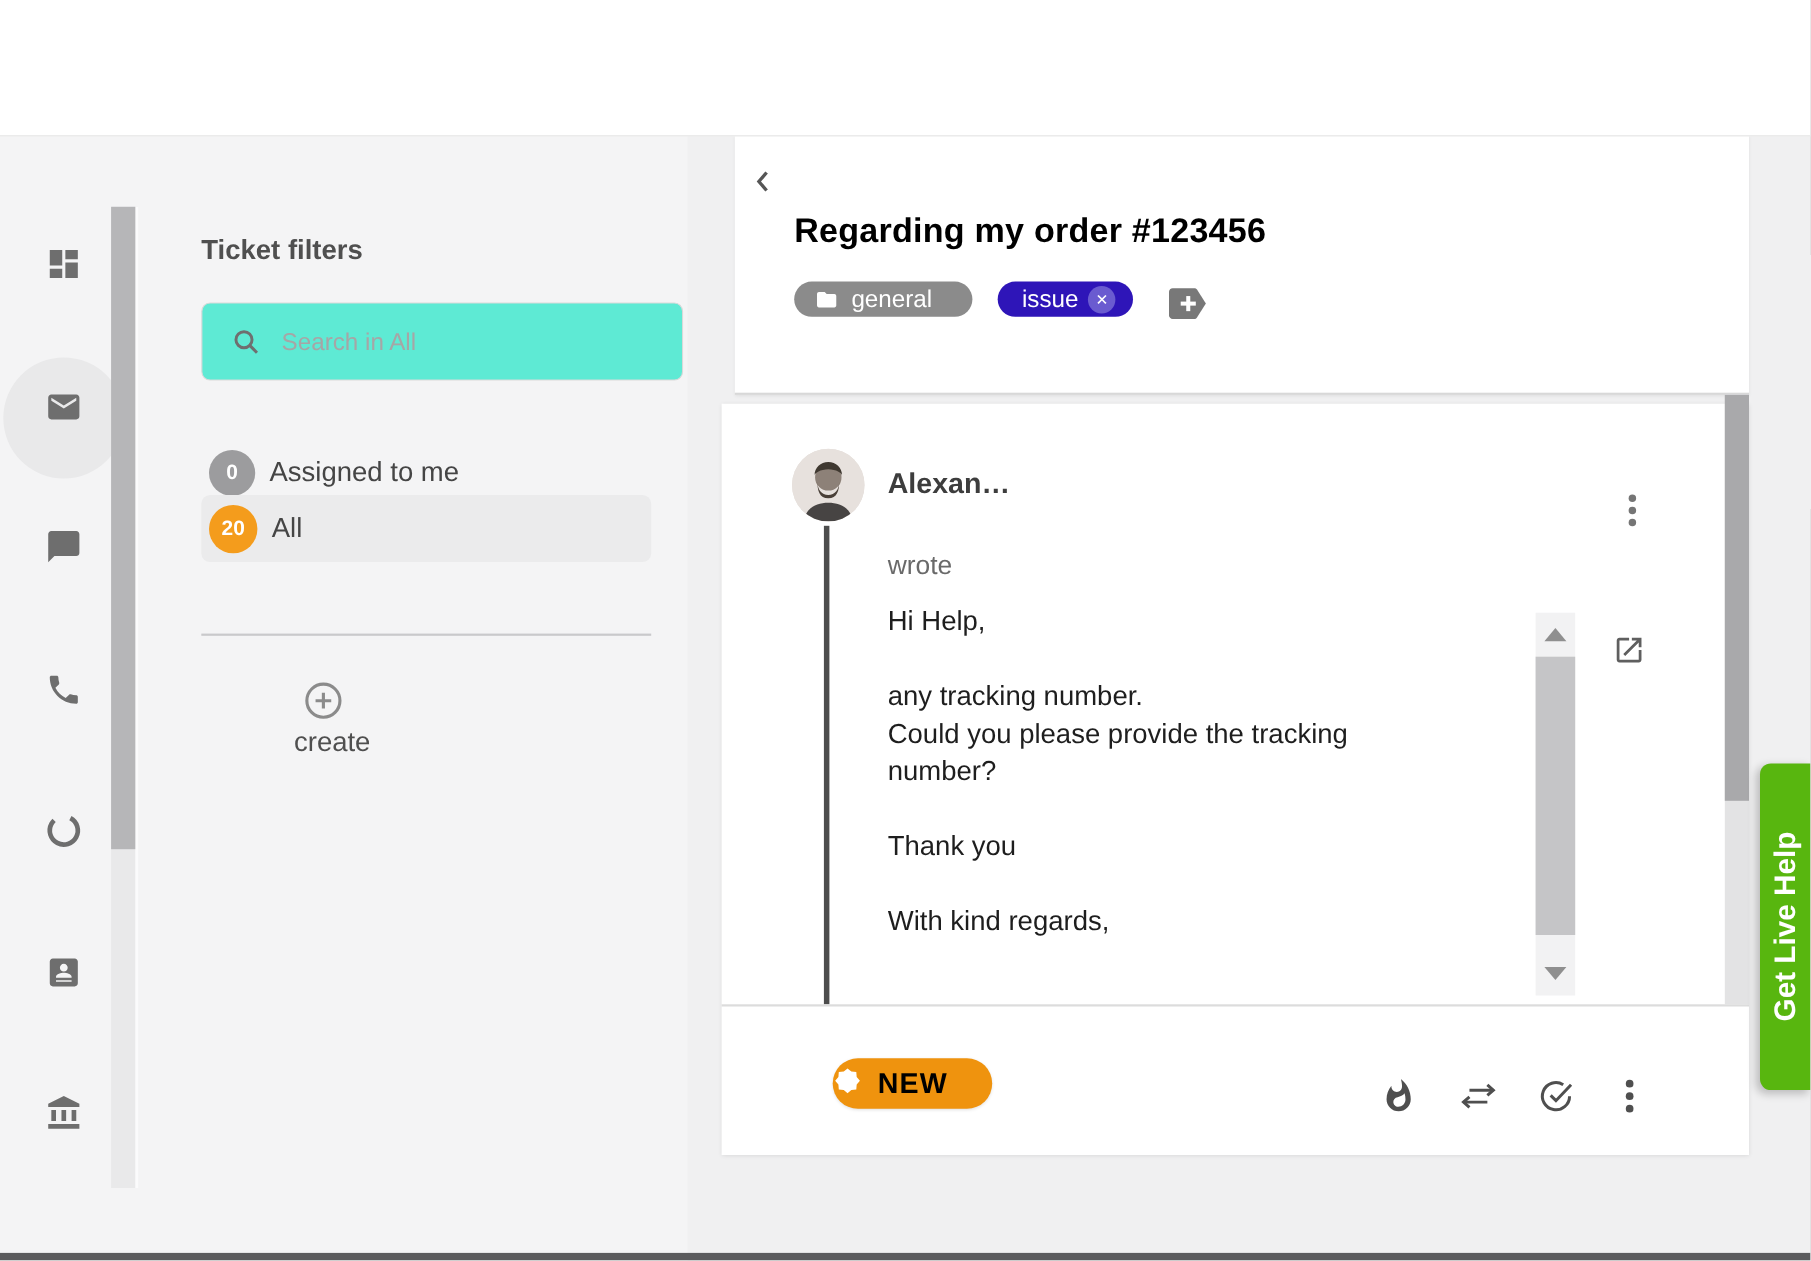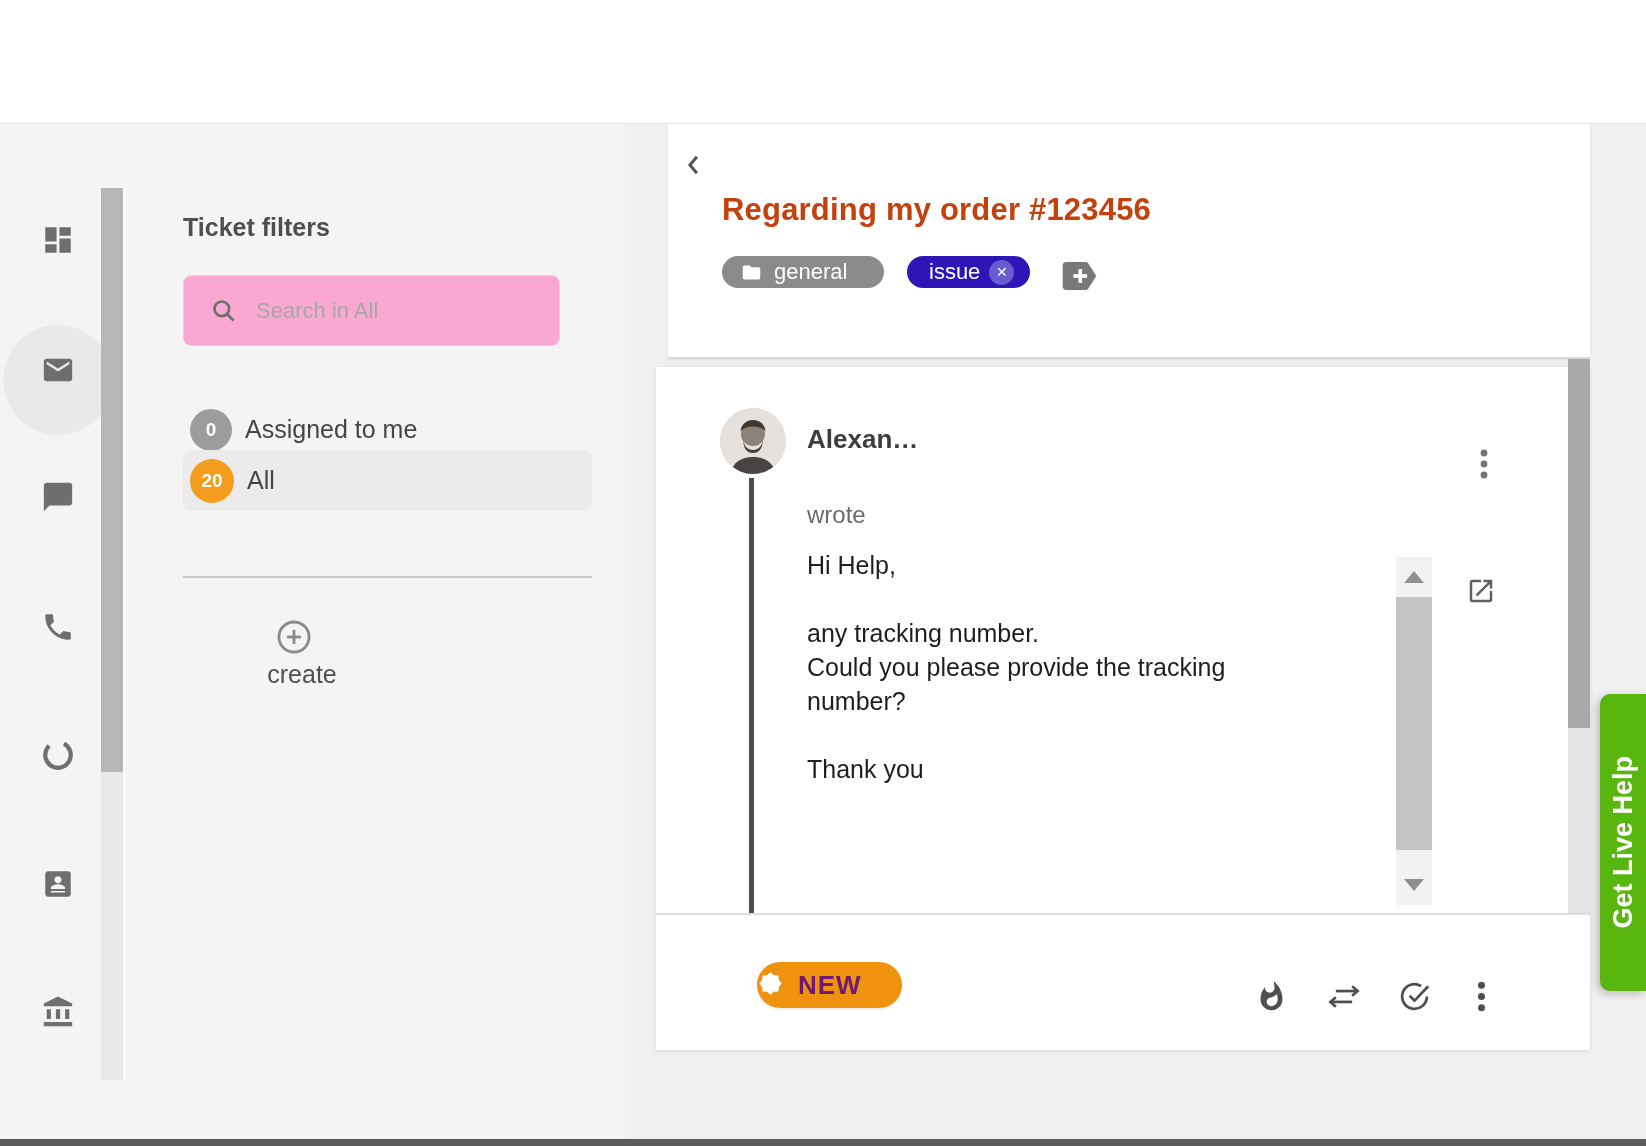--- a/index.html
+++ b/index.html
@@ -26,42 +26,42 @@
 
   
   .left-bg{left:0;top:123px;width:625px;height:1023px;background:#f4f4f5;}
   .nav-icon{left:41px;width:34px;height:34px;color:#6e6e6e;cursor:pointer;z-index:5;}
   .nav-selected-circle{left:3px;top:325px;width:110px;height:110px;border-radius:50%;background:#e9e9ea;z-index:1;}
   .side-scroll-track{left:101px;top:188px;width:22px;height:892px;background:#e9e9ea;border-right:3px solid #fbfbfc;z-index:8;cursor:pointer;}
   .side-scroll-thumb{left:0;top:0;width:22px;height:584px;background:#b6b6b8;}
 
   
   .filters-title{left:183px;top:213px;font-size:25px;font-weight:bold;color:#4f4f4f;}
-  .search-box{left:183px;top:275px;width:377px;height:71px;background:#f9a8d4;border:1px solid #d9d9d9;
+  .search-box{left:183px;top:275px;width:438px;height:71px;background:#5eead4;border:1px solid #d9d9d9;
     border-radius:8px;box-sizing:border-box;display:flex;align-items:center;}
   .search-box svg{margin-left:26px;color:#6f6f6f;flex:0 0 auto;}
   .search-input{border:none;outline:none;background:transparent;font-size:22px;color:#444;
     margin-left:17px;width:300px;font-family:"Liberation Sans",sans-serif;}
   .search-input::placeholder{color:#a6a6a6;}
   .filter-row{left:183px;width:409px;height:61px;border-radius:8px;display:flex;align-items:center;cursor:pointer;}
   .filter-row.sel{background:#ebebec;}
   .badge{width:44px;height:44px;border-radius:50%;color:#fff;font-size:19px;font-weight:bold;
     display:flex;align-items:center;justify-content:center;margin-left:7px;flex:0 0 auto;}
   .badge.gray{background:#9c9c9e;width:42px;height:42px;}
   .badge.orange{background:#f49c1c;}
   .filter-label{font-size:25px;color:#454545;margin-left:13px;}
   .filters-divider{left:183px;top:576px;width:409px;height:2px;background:#c9c9cb;}
   .create-row{left:194px;top:618px;width:200px;height:40px;display:flex;align-items:center;cursor:pointer;flex-direction:column;}
   .create-label{font-size:25px;color:#4f4f4f;margin-left:16px;}
 
   
   .header-card{left:668px;top:123px;width:922px;height:236px;background:#fff;
     border-bottom:2px solid #d8d8d8;box-shadow:0 1px 3px rgba(0,0,0,.07);box-sizing:border-box;}
   .back-btn{left:680px;top:151px;width:30px;height:30px;color:#565656;cursor:pointer;}
-  .ticket-title{left:722px;top:192px;font-size:31px;font-weight:bold;color:#c2410c;letter-spacing:.2px;}
+  .ticket-title{left:722px;top:192px;font-size:31px;font-weight:bold;color:#000000;letter-spacing:.2px;}
   .tag{top:256px;height:32px;border-radius:21px;display:flex;align-items:center;color:#fff;
     font-size:22px;cursor:pointer;}
   .tag-general{left:722px;width:162px;background:#8b8b8b;}
   .tag-general svg{margin-left:19px;}
   .tag-general .tag-text{margin-left:12px;}
   .tag-issue{left:907px;width:123px;background:#2e15b8;justify-content:flex-start;}
   .tag-issue .tag-text{margin-left:22px;}
   .tag-x{width:25px;height:25px;border-radius:50%;background:#6a5bd0;color:#fff;font-size:14px;
     display:flex;align-items:center;justify-content:center;margin-left:9px;cursor:pointer;}
   .tag-add{left:1061px;top:260px;width:40px;height:32px;color:#787878;cursor:pointer;}
@@ -82,21 +82,21 @@
   .arrow-up{position:absolute;left:8px;top:14px;width:0;height:0;
     border-left:10px solid transparent;border-right:10px solid transparent;border-bottom:12px solid #8f8f8f;}
   .arrow-down{position:absolute;left:8px;bottom:14px;width:0;height:0;
     border-left:10px solid transparent;border-right:10px solid transparent;border-top:12px solid #8f8f8f;}
   .inner-thumb{position:absolute;left:0;top:40px;width:36px;height:253px;background:#c5c5c7;}
   .open-icon{left:1466px;top:576px;width:30px;height:30px;color:#5f5f5f;cursor:pointer;}
 
   
   .new-btn{left:757px;top:962px;width:145px;height:46px;border-radius:23px;background:#ef930e;
     display:flex;align-items:center;cursor:pointer;box-shadow:0 1px 3px rgba(0,0,0,.12);}
-  .new-label{color:#701a75;font-size:26px;font-weight:bold;letter-spacing:1px;margin-left:14px;}
+  .new-label{color:#000000;font-size:26px;font-weight:bold;letter-spacing:1px;margin-left:14px;}
   .tool-icon{top:980px;width:34px;height:34px;color:#4f4f4f;cursor:pointer;}
 
   
   .outer-scroll{left:1568px;top:359px;width:22px;height:554px;background:#e3e3e4;cursor:pointer;}
   .outer-thumb{position:absolute;left:0;top:0;width:22px;height:369px;background:#a9a9ab;}
   .live-help{left:1600px;top:694px;width:46px;height:297px;background:#58b60f;border-radius:10px 0 0 10px;
     box-shadow:-3px 3px 8px rgba(0,0,0,.22);display:flex;align-items:center;justify-content:center;cursor:pointer;z-index:50;}
   .live-help span{writing-mode:vertical-rl;transform:rotate(180deg);color:#fff;font-size:27px;font-weight:bold;white-space:nowrap;}
   .bottom-strip{left:0;top:1139px;width:1646px;height:7px;background:#5b5b5d;z-index:60;}
 </style>
@@ -286,20 +286,21 @@
 
   <div class="abs msg-body">
     <div class="msg-line">Hi Help,</div>
     <div class="msg-line"></div>
     <div class="msg-line">any tracking number.</div>
     <div class="msg-line">Could you please provide the tracking</div>
     <div class="msg-line">number?</div>
     <div class="msg-line"></div>
     <div class="msg-line">Thank you</div>
     <div class="msg-line"></div>
+    <div class="msg-line">With kind regards,</div>
   </div>
 
   <div class="abs inner-scroll">
     <div class="arrow-up"></div>
     <div class="inner-thumb"></div>
     <div class="arrow-down"></div>
   </div>
 
   <div class="abs open-icon">
     <span>

